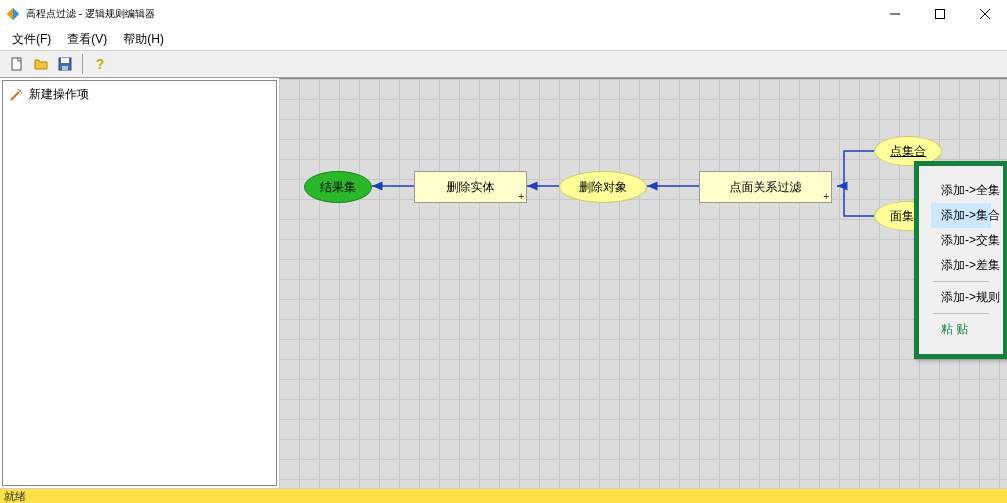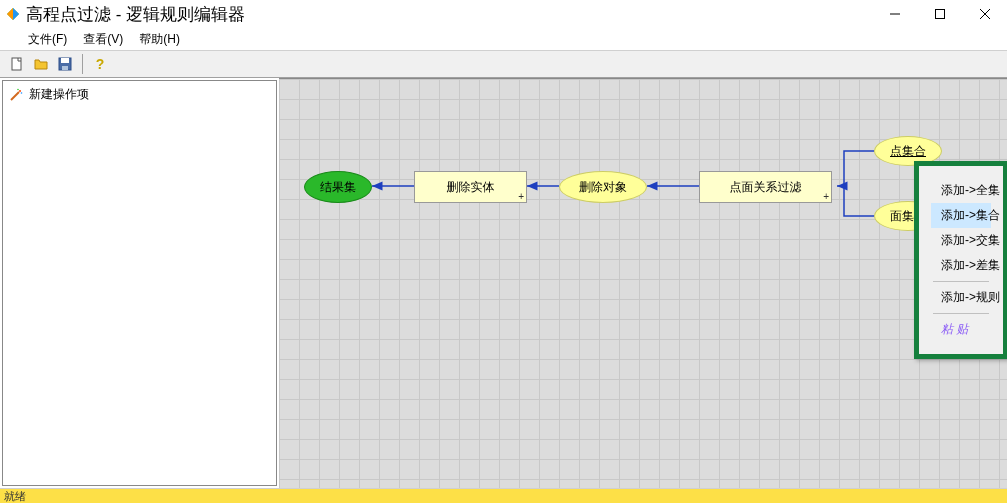--- a/index.html
+++ b/index.html
@@ -1,27 +1,27 @@
 <!DOCTYPE html>
 <html><head>
 <meta charset="utf-8">
 <style>
 * { box-sizing: border-box; margin: 0; padding: 0; font-family: "Microsoft YaHei", "SimSun", sans-serif; }
 body { width: 1007px; height: 503px; overflow: hidden; background: #fff; font-size: 12px; position: relative; }
 
 
 .title-bar { height: 28px; display: flex; align-items: center; padding-left: 6px; background: #fff; }
 .title-bar .logo { width: 14px; height: 14px; margin-right: 6px; }
-.title-bar .title { flex: 1; color: #000; font-size: 17px; }
+.title-bar .title { flex: 1; color: #000; font-size: 10px; }
 .title-bar .win-btns { display: flex; }
 .title-bar .win-btn { width: 45px; height: 28px; display: flex; align-items: center; justify-content: center; cursor: pointer; }
 .title-bar .win-btn svg { width: 10px; height: 10px; }
 
 
-.menu-bar { height: 22px; display: flex; align-items: center; padding-left: 20px; background: #fff; }
+.menu-bar { height: 22px; display: flex; align-items: center; padding-left: 4px; background: #fff; }
 .menu-bar .menu-item { padding: 2px 8px; cursor: pointer; }
 
 
 .toolbar { height: 28px; background: #f0f0f0; border-top: 1px solid #d0d0d0; border-bottom: 1px solid #a0a0a0; display: flex; align-items: center; padding-left: 6px; gap: 2px; }
 .toolbar .tool-btn { width: 22px; height: 22px; display: flex; align-items: center; justify-content: center; cursor: pointer; border: 1px solid transparent; }
 .toolbar .sep { width: 1px; height: 20px; background: #a0a0a0; margin: 0 4px; }
 
 
 .main { display: flex; height: 410px; }
 .tree-panel { width: 275px; background: #fff; border: 1px solid #888; margin: 2px; padding: 4px; overflow: auto; }
@@ -44,21 +44,21 @@
 .rect .plus { position: absolute; right: 2px; bottom: 0; font-size: 10px; color: #333; }
 
 
 .conn { position: absolute; pointer-events: none; }
 
 
 .ctx-menu { position: absolute; background: #f0f0f0; border: 5px solid #15803d; box-shadow: 2px 2px 4px rgba(0,0,0,0.25); padding: 12px; z-index: 100; width: 94px; }
 .ctx-item { padding: 4px 10px; cursor: pointer; white-space: nowrap; }
 .ctx-item:hover, .ctx-item.hover { background: #cce8ff; }
 .ctx-sep { height: 1px; background: #c0c0c0; margin: 3px 2px; }
-.ctx-item.disabled { color: #8b5cf6; font-style: italic; }
+.ctx-item.disabled { color: #15803d; }
 
 
 .status-bar { height: 15px; background: #fde047; border-top: 1px solid #d0d0d0; padding-left: 4px; font-size: 11px; color: #333; display: flex; align-items: center; }
 </style>
 </head>
 <body>
 
 <div class="title-bar">
   <span class="logo">
     <svg viewBox="0 0 14 14">

